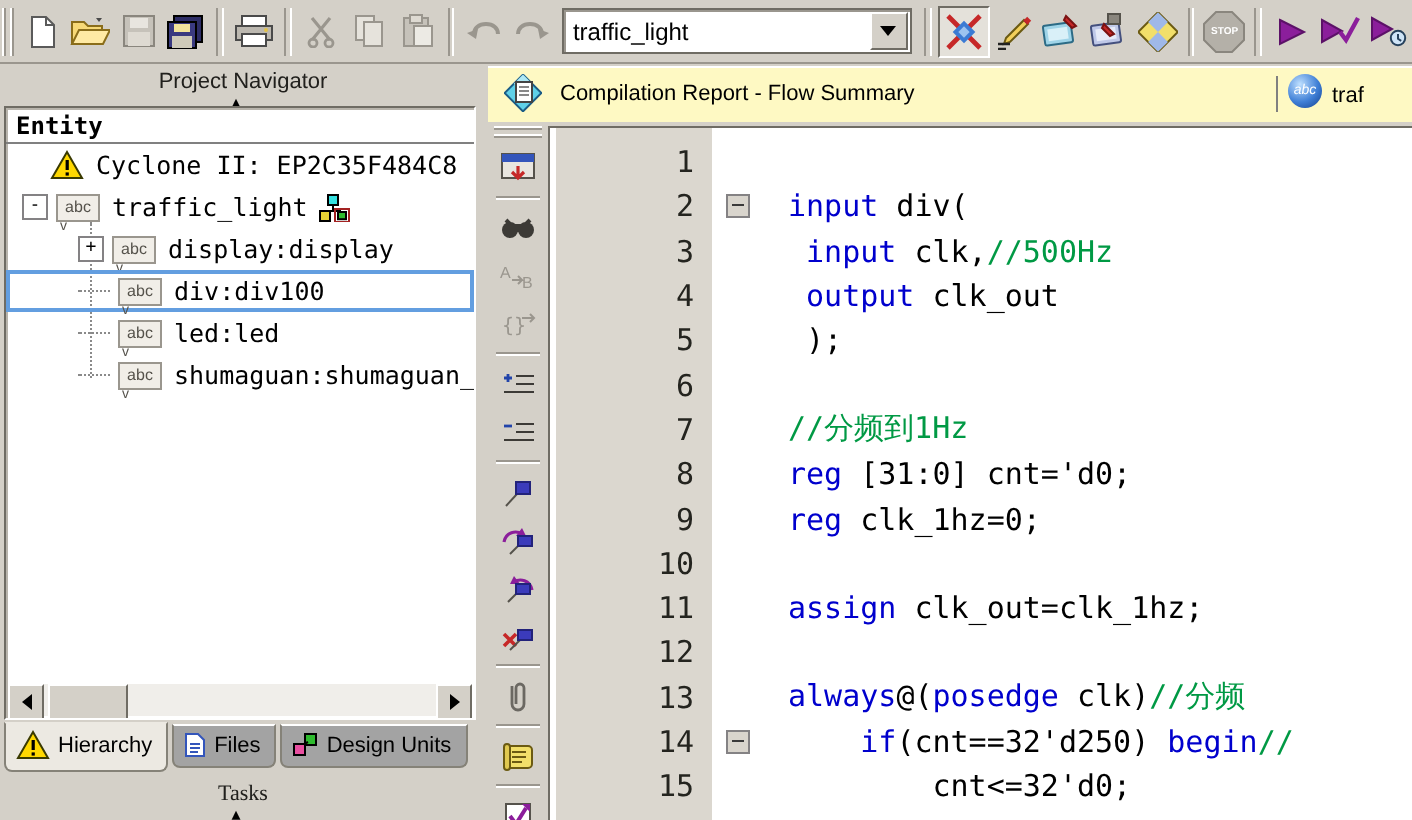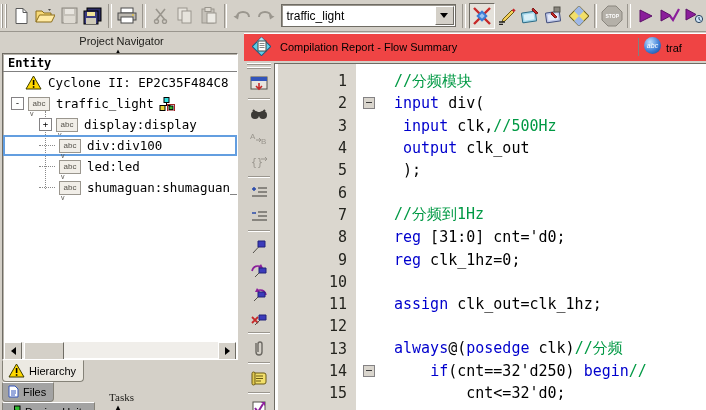--- a/index.html
+++ b/index.html
@@ -44,28 +44,28 @@
   .dotstub{height:1px;border-top:1px dotted #8a8a8a;flex:0 0 auto;}
   #treeline{position:absolute;left:42px;top:57px;height:78px;border-left:1px dotted #8a8a8a;}
   
   .hscroll{position:absolute;left:1px;right:1px;bottom:1px;height:16px;background:#f0eeea;display:flex;}
   .sbtn{width:16px;height:16px;background:#d4d0c8;display:flex;align-items:center;justify-content:center;flex:0 0 auto;}
   .arr-left{width:0;height:0;border-top:4px solid transparent;border-bottom:4px solid transparent;border-right:5px solid #000;}
   .arr-right{width:0;height:0;border-top:4px solid transparent;border-bottom:4px solid transparent;border-left:5px solid #000;}
   .sthumb{width:38px;height:16px;background:#d4d0c8;margin-left:2px;}
   .strack{flex:1;}
   
-  #pn-tabs{position:absolute;left:2px;top:360px;width:236px;height:26px;display:flex;align-items:flex-start;flex-direction:column;}
+  #pn-tabs{position:absolute;left:2px;top:360px;width:236px;height:26px;display:flex;align-items:center;}
   .ptab{display:flex;align-items:center;gap:4px;padding:2px 7px 3px 5px;background:#a3a3a3;height:15px;
         border:1px solid #858278;border-top:1px solid #fff;border-radius:0 0 4px 4px;margin-right:2px;font-size:11px;}
   .ptab.active{background:#ece9e2;height:18px;border-top:1px solid #ece9e2;}
   #tasks-header{left:2px;top:391px;width:234px;height:16px;font-family:Liberation Serif, serif;}
   
   #splitter{position:absolute;left:238px;top:32px;width:6px;height:378px;background:#d4d0c8;}
-  #tabbar{position:absolute;left:244px;top:33px;width:462px;height:27px;background:#ef4444;
+  #tabbar{position:absolute;left:244px;top:33px;width:462px;height:27px;background:#fef9c3;
           border-top:1px solid #fff;border-bottom:1px solid #808080;}
   #tabbar .rpt{position:absolute;left:8px;top:3px;display:flex;align-items:center;gap:9px;font-size:11px;}
   #tabbar .filetab{position:absolute;left:400px;top:3px;display:flex;align-items:flex-end;gap:5px;font-size:11px;}
   #tabbar .tsep{position:absolute;left:394px;top:4px;width:1px;height:18px;background:#808080;}
   .abc-sphere{width:17px;height:17px;border-radius:50%;background:radial-gradient(circle at 35% 30%,#bfe0ff,#3f7fd6 55%,#123f8c);
       color:#fff;font-size:7px;font-style:italic;display:flex;align-items:center;justify-content:center;}
   #editor{position:absolute;left:244px;top:61px;width:462px;height:349px;background:#d4d0c8;}
   #edgrip{position:absolute;left:3px;top:2px;width:24px;height:7px;
       background:linear-gradient(#fff 0 1px,#9a968e 1px 2px,transparent 2px 4px,#fff 4px 5px,#9a968e 5px 6px,transparent 6px);}
   #edtools{position:absolute;left:0;top:11px;width:30px;height:338px;overflow:hidden;display:flex;flex-direction:column;align-items:center;}
@@ -529,21 +529,20 @@
           </svg>
         </span>
     </div>
 
   </div>
   <div id="codebox">
     <div id="code-rows">
         <div class="crow">
           <span class="lnum">1</span>
           <span class="fcell"></span>
-          <span class="ctext"><span class="cm">//分频模块</span></span>
         </div>
         <div class="crow">
           <span class="lnum">2</span>
           <span class="fcell">
             <span class="fbox"></span>
           </span>
           <span class="ctext"><span class="kw">input</span><span> div(</span></span>
         </div>
         <div class="crow">
           <span class="lnum">3</span>

